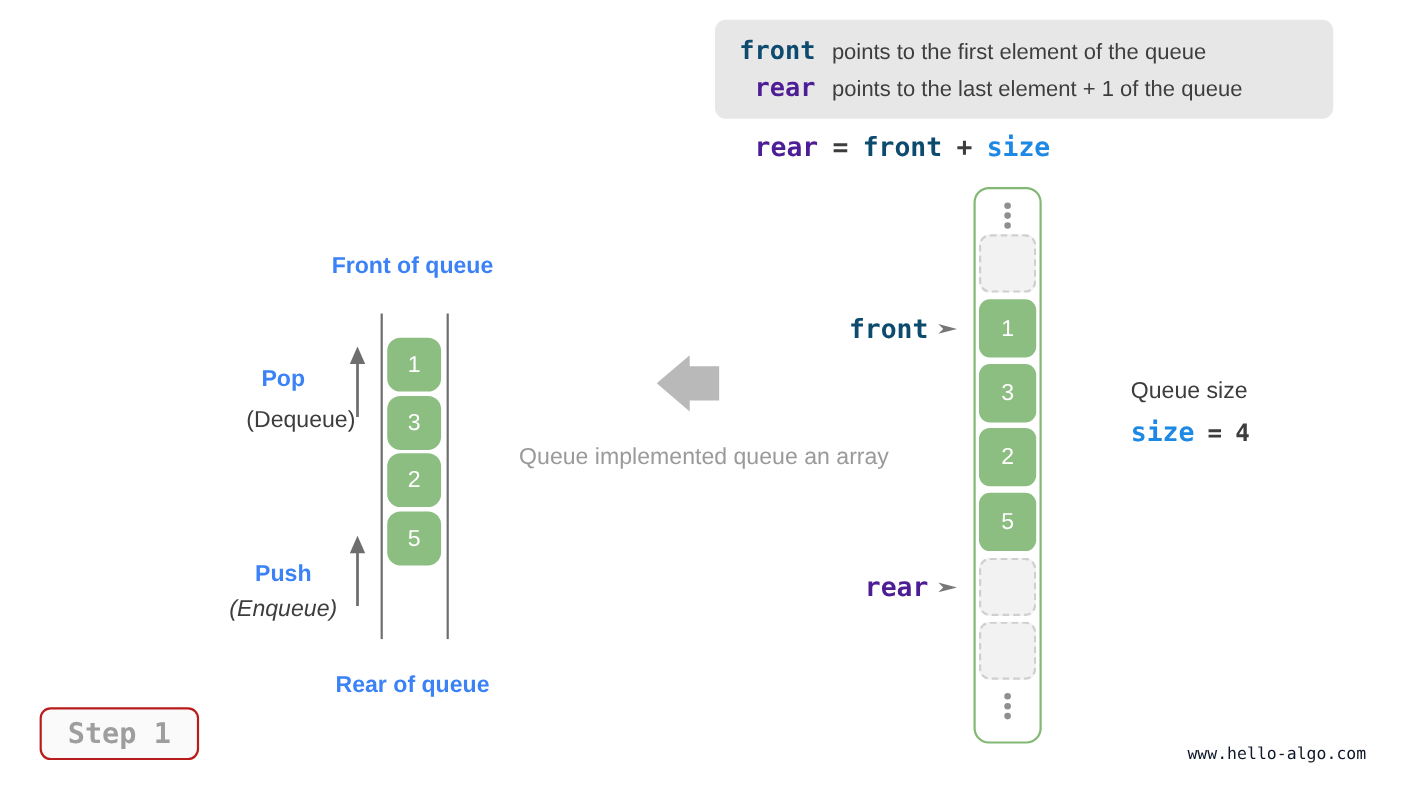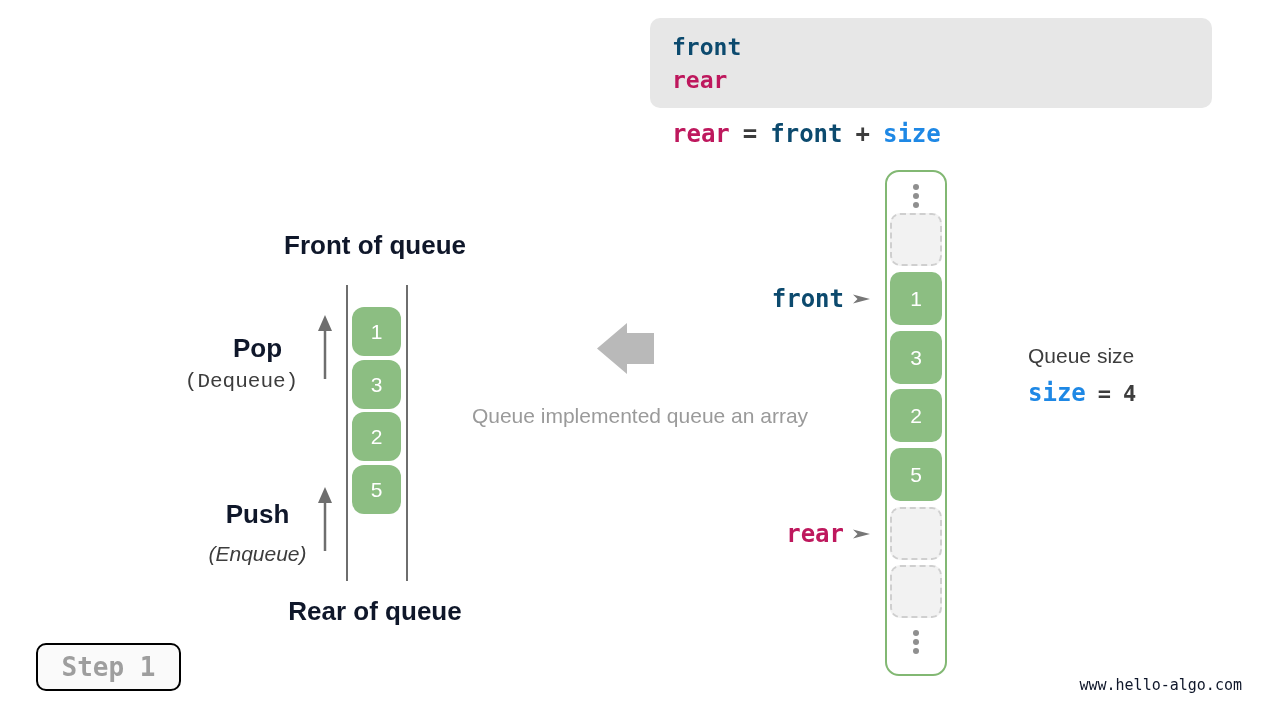--- a/index.html
+++ b/index.html
@@ -5,40 +5,40 @@
   html,body{margin:0;padding:0;}
   body{
     width:1280px;height:720px;position:relative;background:#ffffff;
     font-family:"Liberation Sans",sans-serif;overflow:hidden;
     -webkit-font-smoothing:antialiased;
   }
   .abs{position:absolute;}
   .mono{font-family:"DejaVu Sans Mono","Liberation Mono",monospace;font-weight:bold;}
   .dark{color:#3d3d3d;}
   .orange{color:#0c4a6e;}
-  .teal{color:#be185d;}
+  .teal{color:#4c1d95;margin-left:14px;}
   .blue{color:#1e88e5;}
 
   
   .info-box{
     left:650px;top:18px;width:562px;height:90px;background:#e7e7e7;border-radius:10px;
     display:flex;flex-direction:column;justify-content:center;gap:7px;padding-left:22px;
     box-sizing:border-box;
   }
   .info-line{display:flex;align-items:baseline;}
   .info-line .code{font-size:23px;}
   .info-line .desc{font-size:20px;color:#3d3d3d;margin-left:15px;}
 
   
   .formula{
     left:672px;top:120px;display:flex;align-items:baseline;column-gap:13px;font-size:24px;
   }
 
   
-  .heading{font-weight:bold;font-size:26px;color:#0f172a;text-align:center;}
+  .heading{font-weight:bold;font-size:21px;color:#3b82f6;text-align:center;}
   .sub{font-size:21px;color:#3d3d3d;text-align:center;}
   .vline{width:2px;background:#6e6e6e;}
   .qcell{
     width:49px;height:49px;border-radius:12px;background:#8cbe82;color:#ffffff;
     display:flex;align-items:center;justify-content:center;font-size:21px;
   }
 
   
   .caption{font-size:21px;color:#9a9a9a;text-align:center;}
 
@@ -60,36 +60,38 @@
     display:flex;align-items:center;justify-content:flex-end;gap:9px;font-size:24px;
   }
 
   
   .size-line{display:flex;align-items:baseline;column-gap:12px;}
   .size-line .code{font-size:24px;}
   .size-line .plain{font-size:22px;color:#3d3d3d;font-family:"DejaVu Sans Mono","Liberation Mono",monospace;font-weight:bold;}
 
   
   .step-badge{
-    left:36px;top:643px;width:145px;height:48px;background:#fafafa;border:2px solid #000000;
+    left:36px;top:643px;width:145px;height:48px;background:#fafafa;border:2px solid #b91c1c;
     border-radius:10px;display:flex;align-items:center;justify-content:center;
     font-size:26px;color:#9e9e9e;box-sizing:border-box;
   }
 
   .watermark{right:38px;top:676px;font-size:15px;color:#0f172a;font-weight:normal;}
 </style>
 </head>
 <body>
 
 <div class="abs info-box">
   <div class="info-line">
     <span class="mono code orange">front</span>
+    <span class="desc">points to the first element of the queue</span>
   </div>
   <div class="info-line">
     <span class="mono code teal">rear</span>
+    <span class="desc">points to the last element + 1 of the queue</span>
   </div>
 </div>
 
 <div class="abs formula mono">
   <span class="teal">rear</span>
   <span class="dark">=</span>
   <span class="orange">front</span>
   <span class="dark">+</span>
   <span class="blue">size</span>
 </div>
@@ -102,30 +104,30 @@
 <div class="abs qcell" style="left:352px;top:307px;">1</div>
 <div class="abs qcell" style="left:352px;top:360px;">3</div>
 <div class="abs qcell" style="left:352px;top:412px;">2</div>
 <div class="abs qcell" style="left:352px;top:465px;">5</div>
 
 <svg class="abs" style="left:317px;top:315px;" width="16" height="66" viewBox="0 0 16 66">
   <line x1="8" y1="14" x2="8" y2="64" stroke="#6e6e6e" stroke-width="2.5"></line>
   <polygon points="8,0 15,16 1,16" fill="#6e6e6e"></polygon>
 </svg>
 <div class="abs heading" style="left:195px;top:333px;width:125px;">Pop</div>
-<div class="abs sub" style="left:144px;top:370px;width:195px;font-family:Liberation Mono, monospace;">(Dequeue)</div>
+<div class="abs sub" style="left:176px;top:370px;width:195px;">(Dequeue)</div>
 
 <svg class="abs" style="left:317px;top:487px;" width="16" height="66" viewBox="0 0 16 66">
   <line x1="8" y1="14" x2="8" y2="64" stroke="#6e6e6e" stroke-width="2.5"></line>
   <polygon points="8,0 15,16 1,16" fill="#6e6e6e"></polygon>
 </svg>
-<div class="abs heading" style="left:195px;top:499px;width:125px;">Push</div>
+<div class="abs heading" style="left:195px;top:510px;width:125px;">Push</div>
 <div class="abs sub" style="left:160px;top:542px;width:195px;font-style:italic;">(Enqueue)</div>
 
-<div class="abs heading" style="left:275px;top:596px;width:200px;">Rear of queue</div>
+<div class="abs heading" style="left:275px;top:611px;width:200px;">Rear of queue</div>
 
 <svg class="abs" style="left:597px;top:320px;" width="57" height="57" viewBox="0 0 57 57">
   <polygon points="0,28.5 30,3 30,13 57,13 57,44 30,44 30,54" fill="#b9b9b9"></polygon>
 </svg>
 <div class="abs caption" style="left:440px;top:404px;width:400px;">Queue implemented queue an array</div>
 
 <div class="array-frame">
   <div class="dots" style="top:12px;">
       <i></i>
       <i></i>

